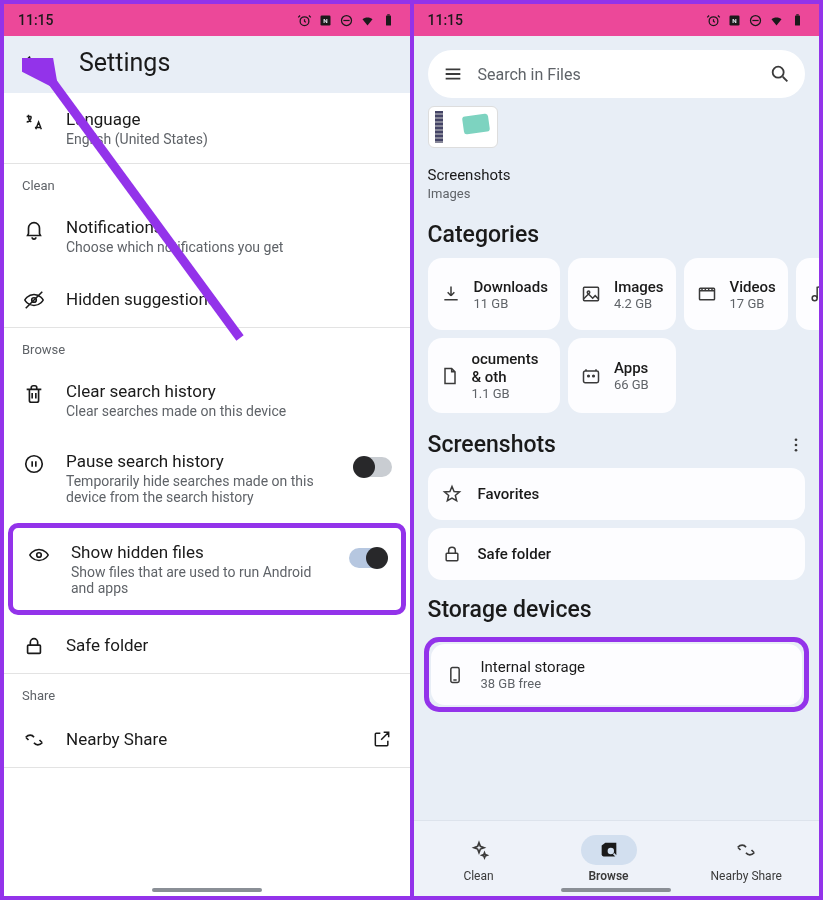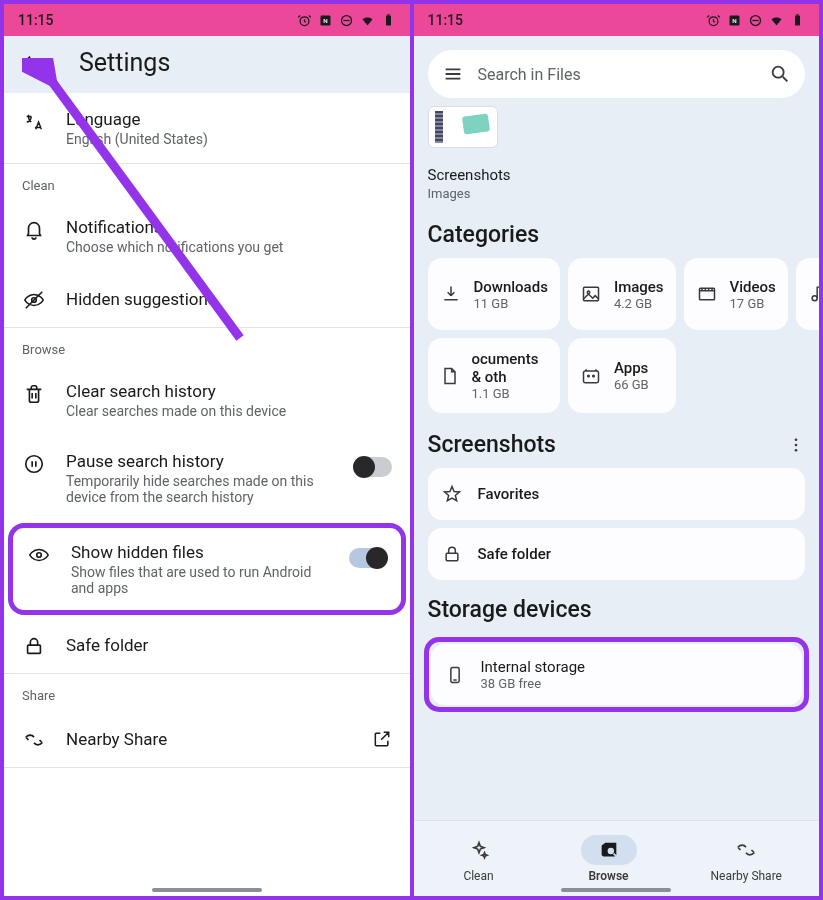--- a/index.html
+++ b/index.html
@@ -77,21 +77,21 @@
   }
   .toggle .knob {
     width: 22px; height: 22px; border-radius: 50%;
     background: #28282a; position: absolute; top: -1px;
   }
   .toggle.off .knob { left: -1px; }
   .toggle.on .knob { right: -1px; }
   .toggle.on { background: #b6c7e0; }
   .highlight-box {
     border: 5px solid #9333ea;
-    border-radius: 16px;
+    border-radius: 10px;
     margin: 2px 4px;
   }
 
   
   .right-body { background: #e8eef6; height: calc(100% - 32px); display:flex; flex-direction:column; }
   .search-bar {
     margin: 14px 14px 8px;
     background: #fff;
     border-radius: 28px;
     height: 48px;

